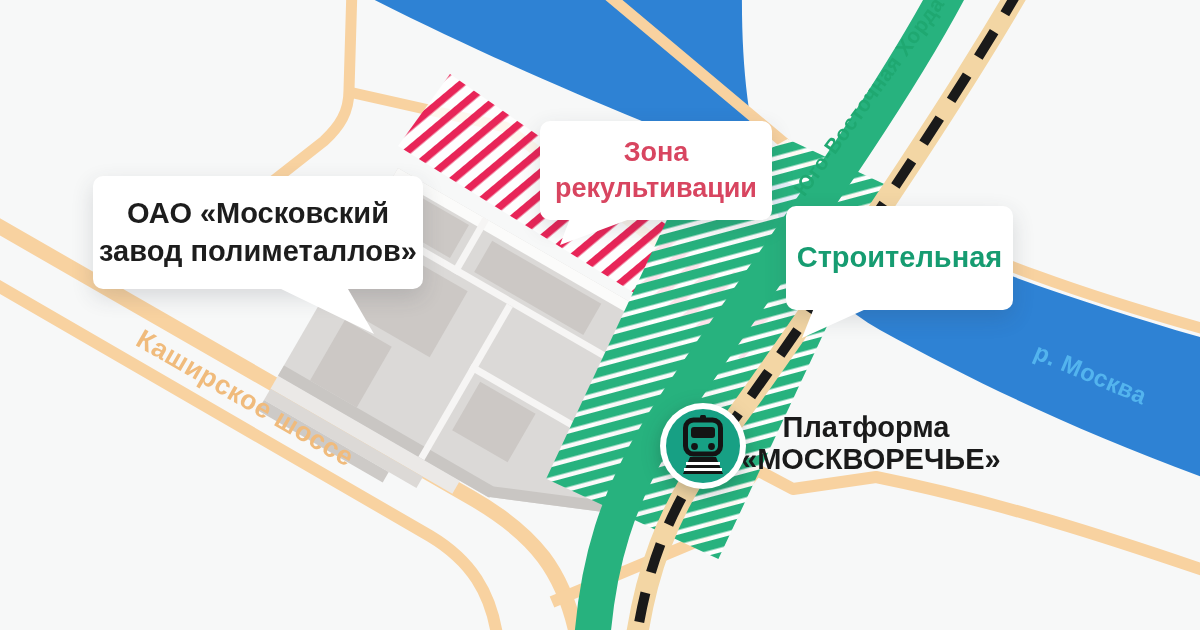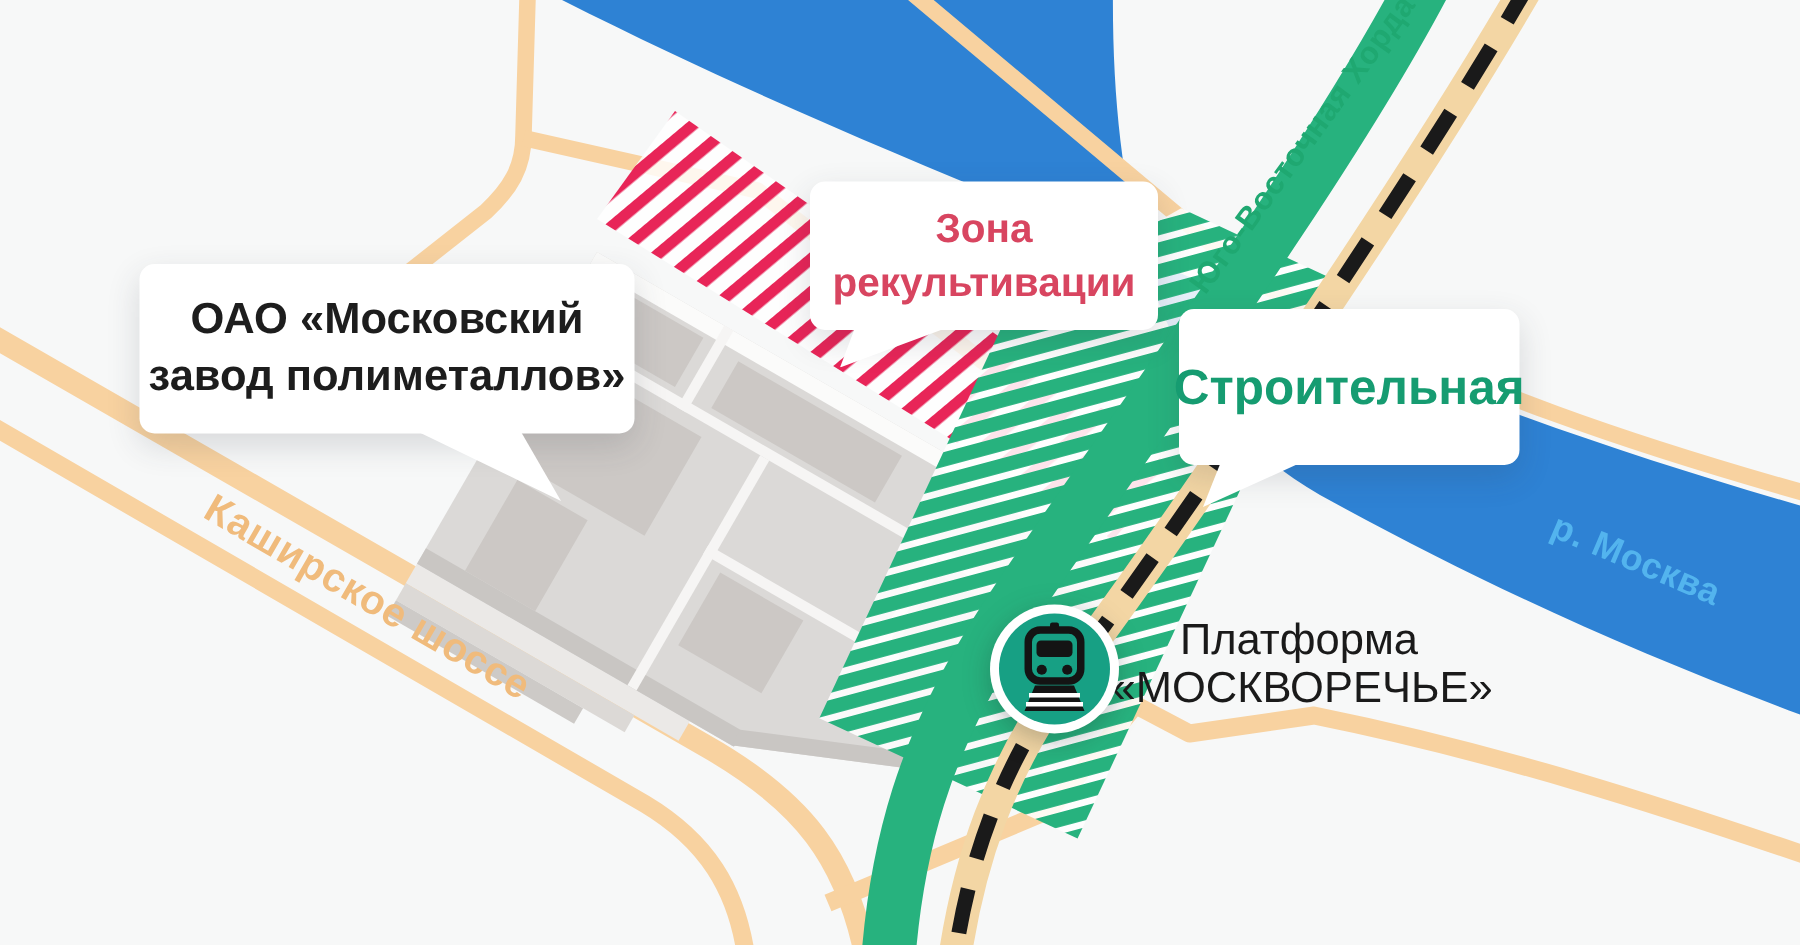--- a/index.html
+++ b/index.html
@@ -35,26 +35,26 @@
     position:absolute;z-index:3;background:#ffffff;border-radius:10px;
     box-shadow:0 8px 22px rgba(50,55,70,.16);
     display:flex;flex-direction:column;align-items:center;justify-content:center;
     font-weight:700;text-align:center;line-height:1.3;
   }
   .bubble .tail{position:absolute;background:#ffffff;}
   .bubble-factory{left:62px;top:176px;width:330px;height:113px;font-size:29px;color:var(--bubble-text,#1d1d1d);margin-left:31px;}
   .bubble-factory .tail{left:186px;top:112px;width:95px;height:46px;clip-path:polygon(0 0,72% 0,100% 100%);}
   .bubble-recultivation{left:540px;top:73px;width:232px;height:99px;font-size:27px;color:var(--recultivation-text,#d84560);margin-top:48px;}
   .bubble-recultivation .tail{left:20px;top:98px;width:70px;height:26px;clip-path:polygon(14% 0,100% 0,0 100%);}
-  .bubble-construction{left:786px;top:206px;width:227px;height:104px;font-size:33px;color:var(--construction-text,#169c71);}
+  .bubble-construction{left:786px;top:206px;width:227px;height:104px;font-size:29px;color:var(--construction-text,#169c71);}
   .bubble-construction .tail{left:16px;top:103px;width:64px;height:29px;clip-path:polygon(18% 0,100% 0,0 100%);}
 
   .station-label{
     position:absolute;z-index:3;left:741px;top:412px;width:250px;
-    font-size:29px;font-weight:400;line-height:1.1;text-align:center;
+    font-size:29px;font-weight:700;line-height:1.1;text-align:center;
     color:var(--platform-text,#1a1a1a);
   }
   .station-icon{
     position:absolute;z-index:4;left:659px;top:402px;width:88px;height:88px;
     filter:drop-shadow(0 5px 9px rgba(20,40,40,.28));
   }
 </style>
 </head>
 <body>
 

